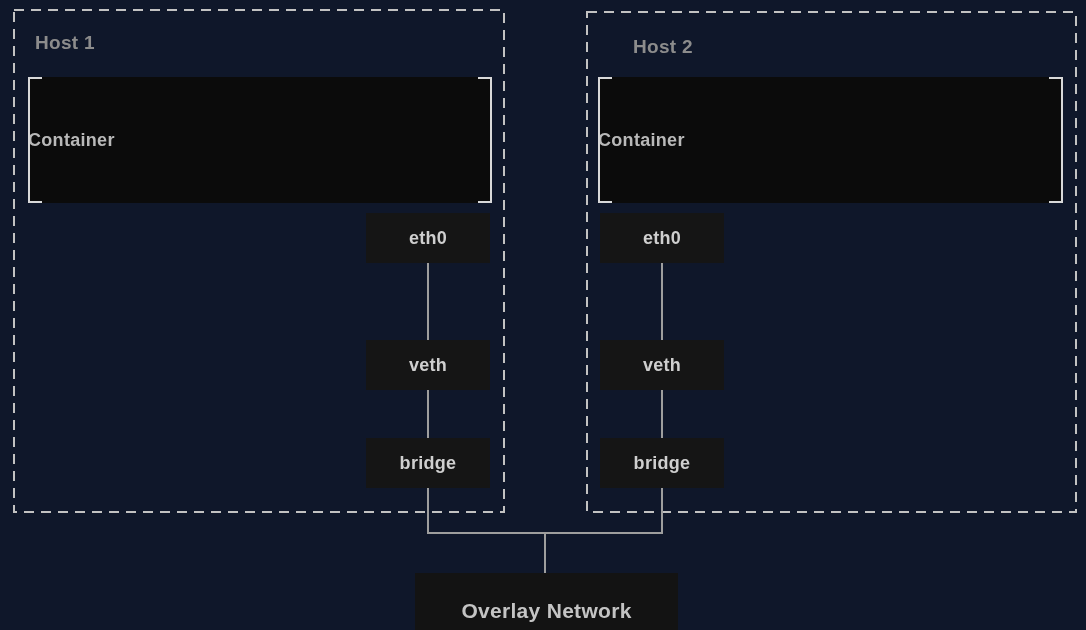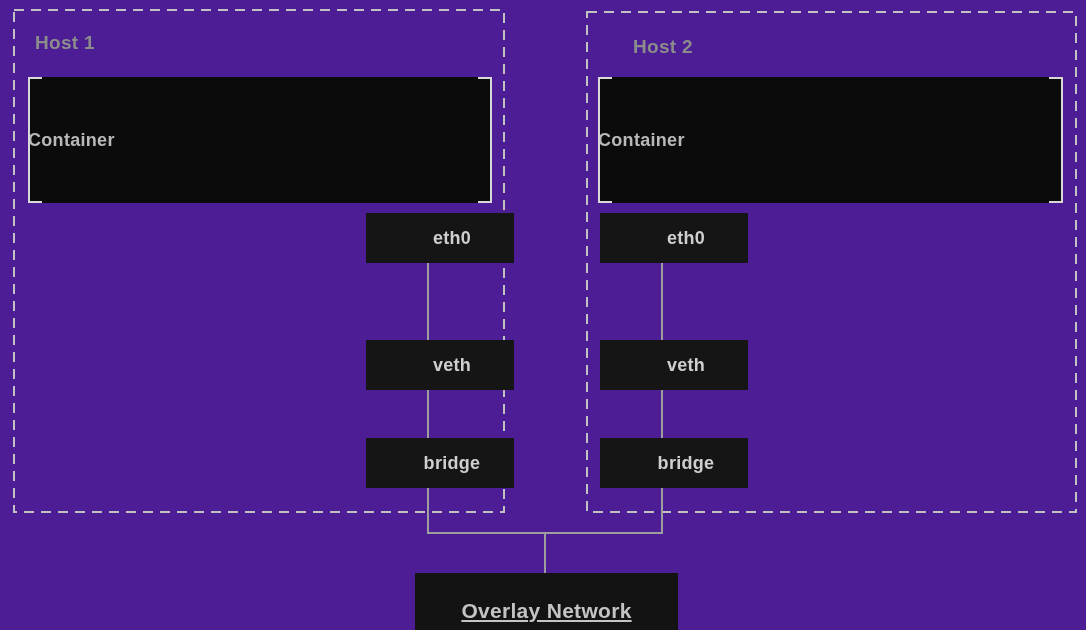--- a/index.html
+++ b/index.html
@@ -4,21 +4,21 @@
 <style>
   html, body {
     margin: 0;
     padding: 0;
     background: #000000;
   }
   #stage {
     position: relative;
     width: 1086px;
     height: 630px;
-    background: #4c1d95;
+    background: #0f172a;
     overflow: hidden;
     font-family: "Liberation Sans", "DejaVu Sans", sans-serif;
   }
   #wire-layer {
     position: absolute;
     left: 0;
     top: 0;
     width: 1086px;
     height: 630px;
     display: block;
@@ -60,39 +60,37 @@
     width: 124px;
     height: 50px;
     background: #151515;
     color: #cfcfcf;
     font-size: 18px;
     font-weight: bold;
     letter-spacing: 0.3px;
     display: flex;
     align-items: center;
     justify-content: center;
-    padding-left: 24px;
   }
   .overlay-box {
     position: absolute;
     left: 415px;
     top: 573px;
     width: 263px;
     height: 75px;
     background: #131313;
     display: flex;
     align-items: center;
     justify-content: center;
   }
   .overlay-box .label {
     font-size: 21px;
     font-weight: bold;
     color: #c4c4c4;
     letter-spacing: 0.3px;
-    text-decoration: underline;
   }
 </style>
 </head>
 <body>
 
 <div id="stage">
 
   <svg id="wire-layer" width="1086" height="630" viewBox="0 0 1086 630">
 
     <rect x="14" y="10" width="490" height="502" fill="none" stroke="#c2c2c2" stroke-width="2" stroke-dasharray="10 7"></rect>

